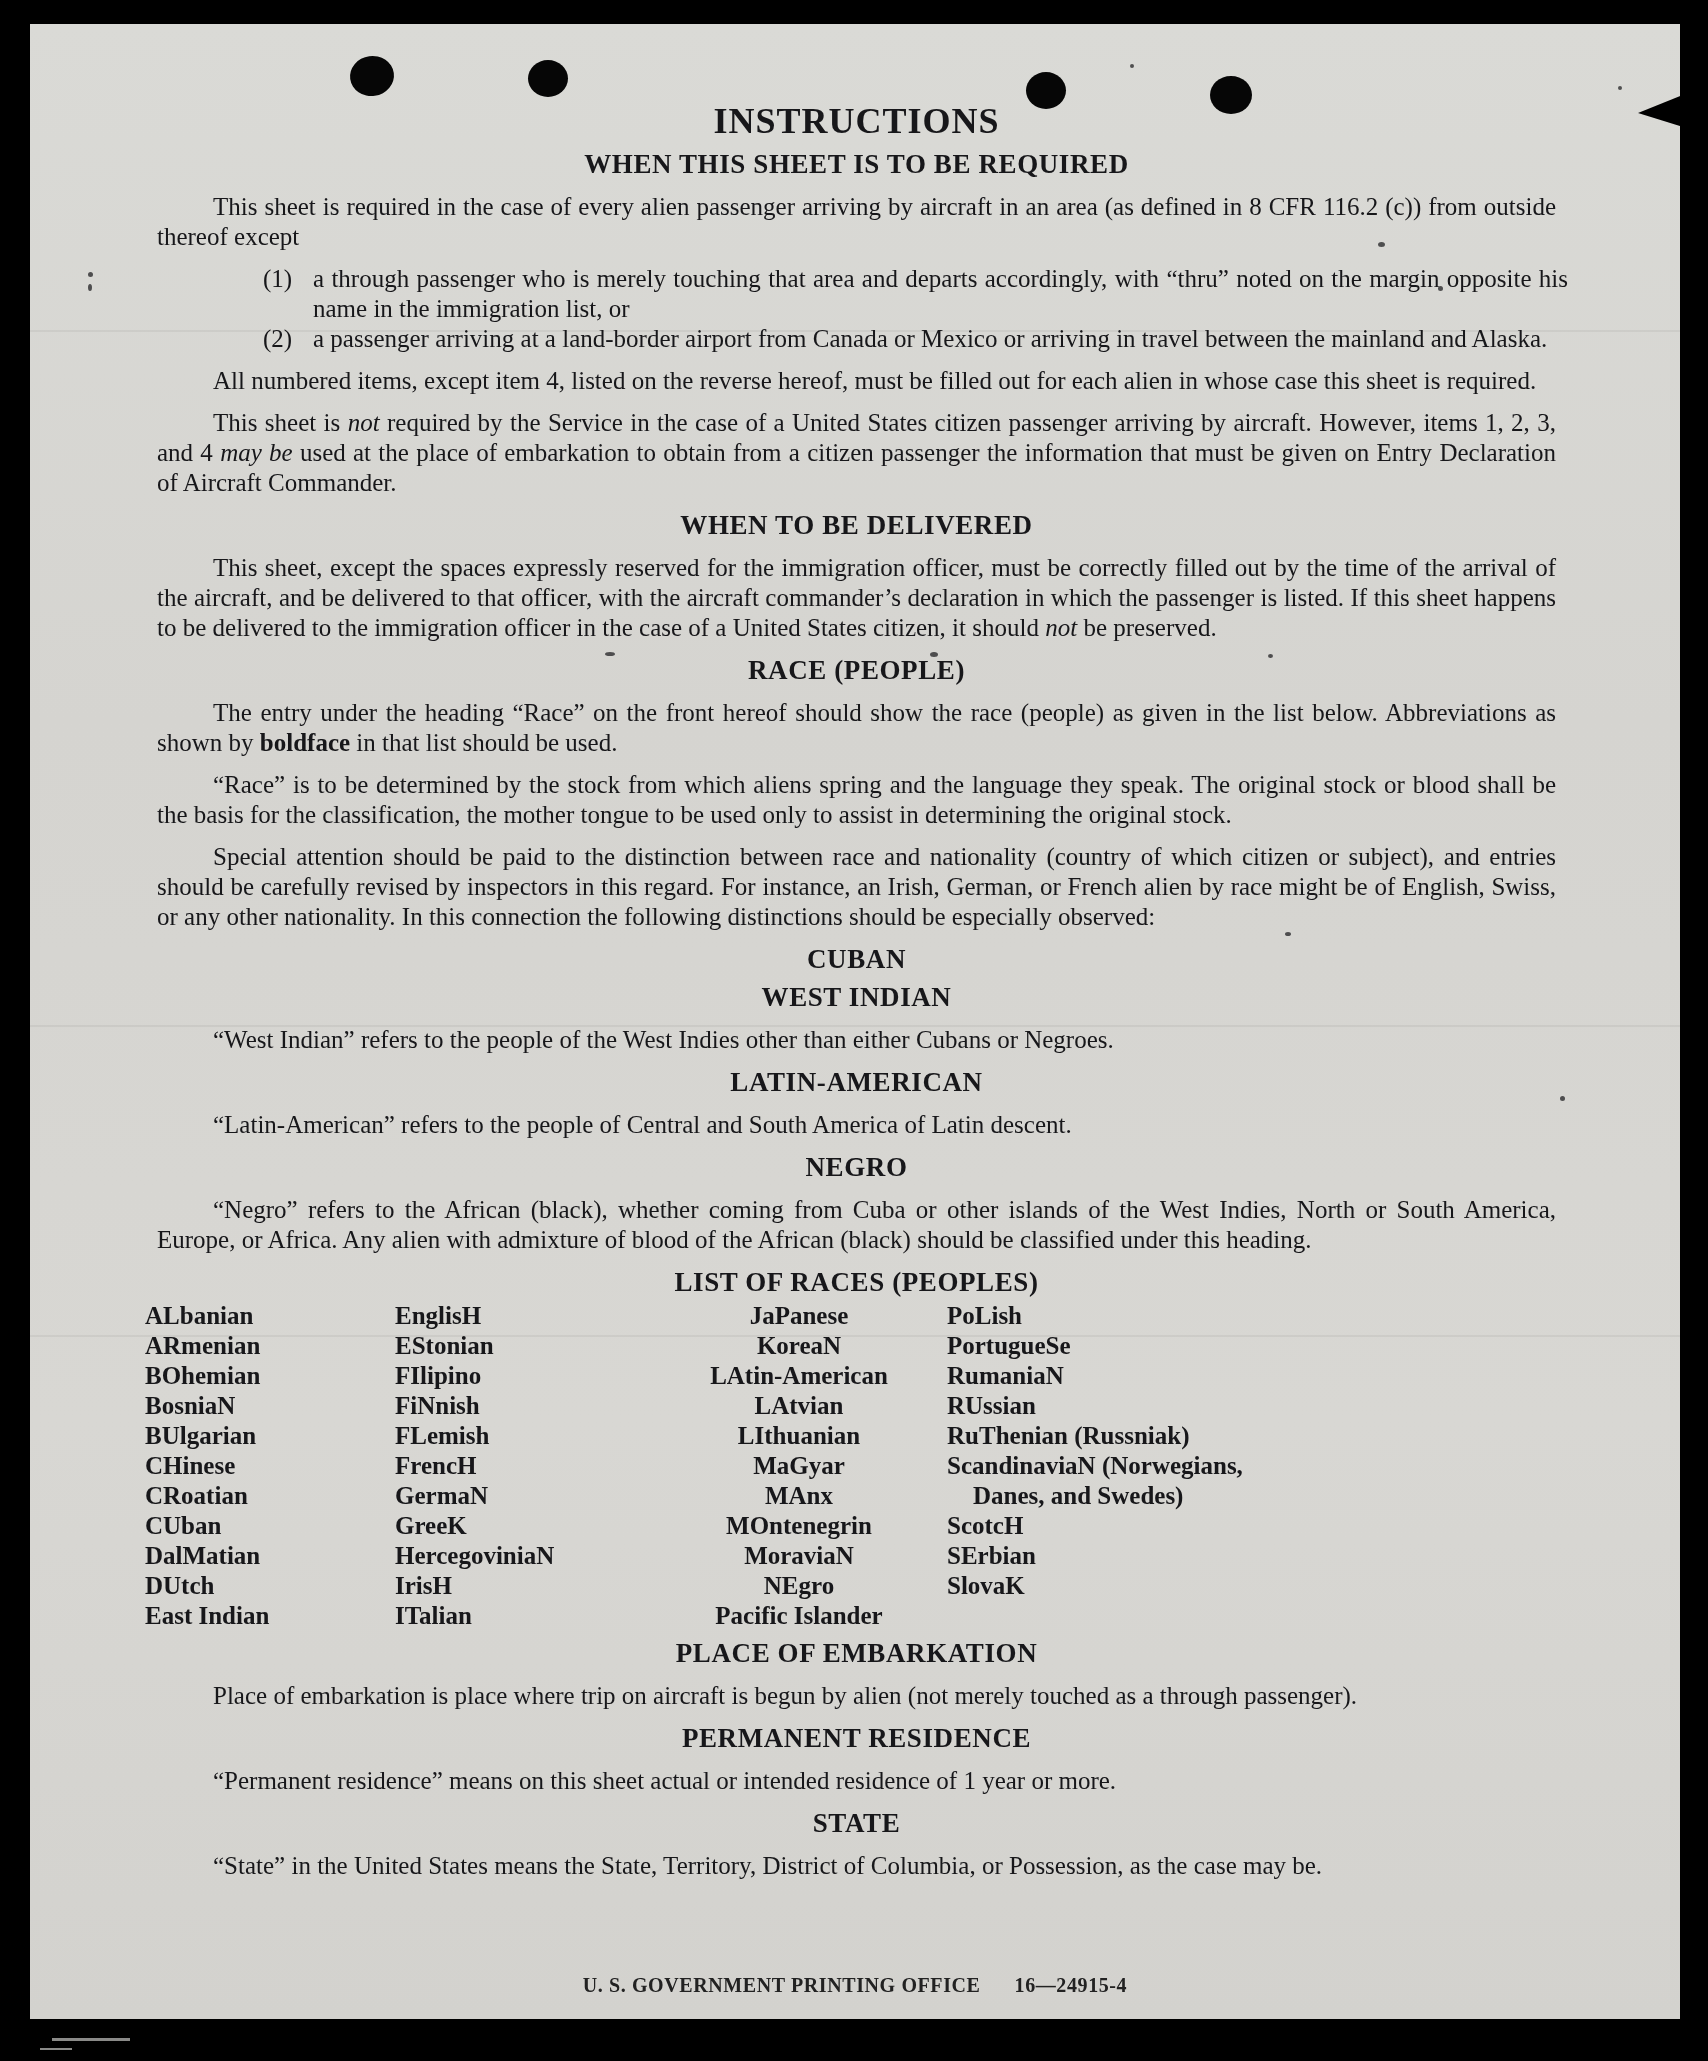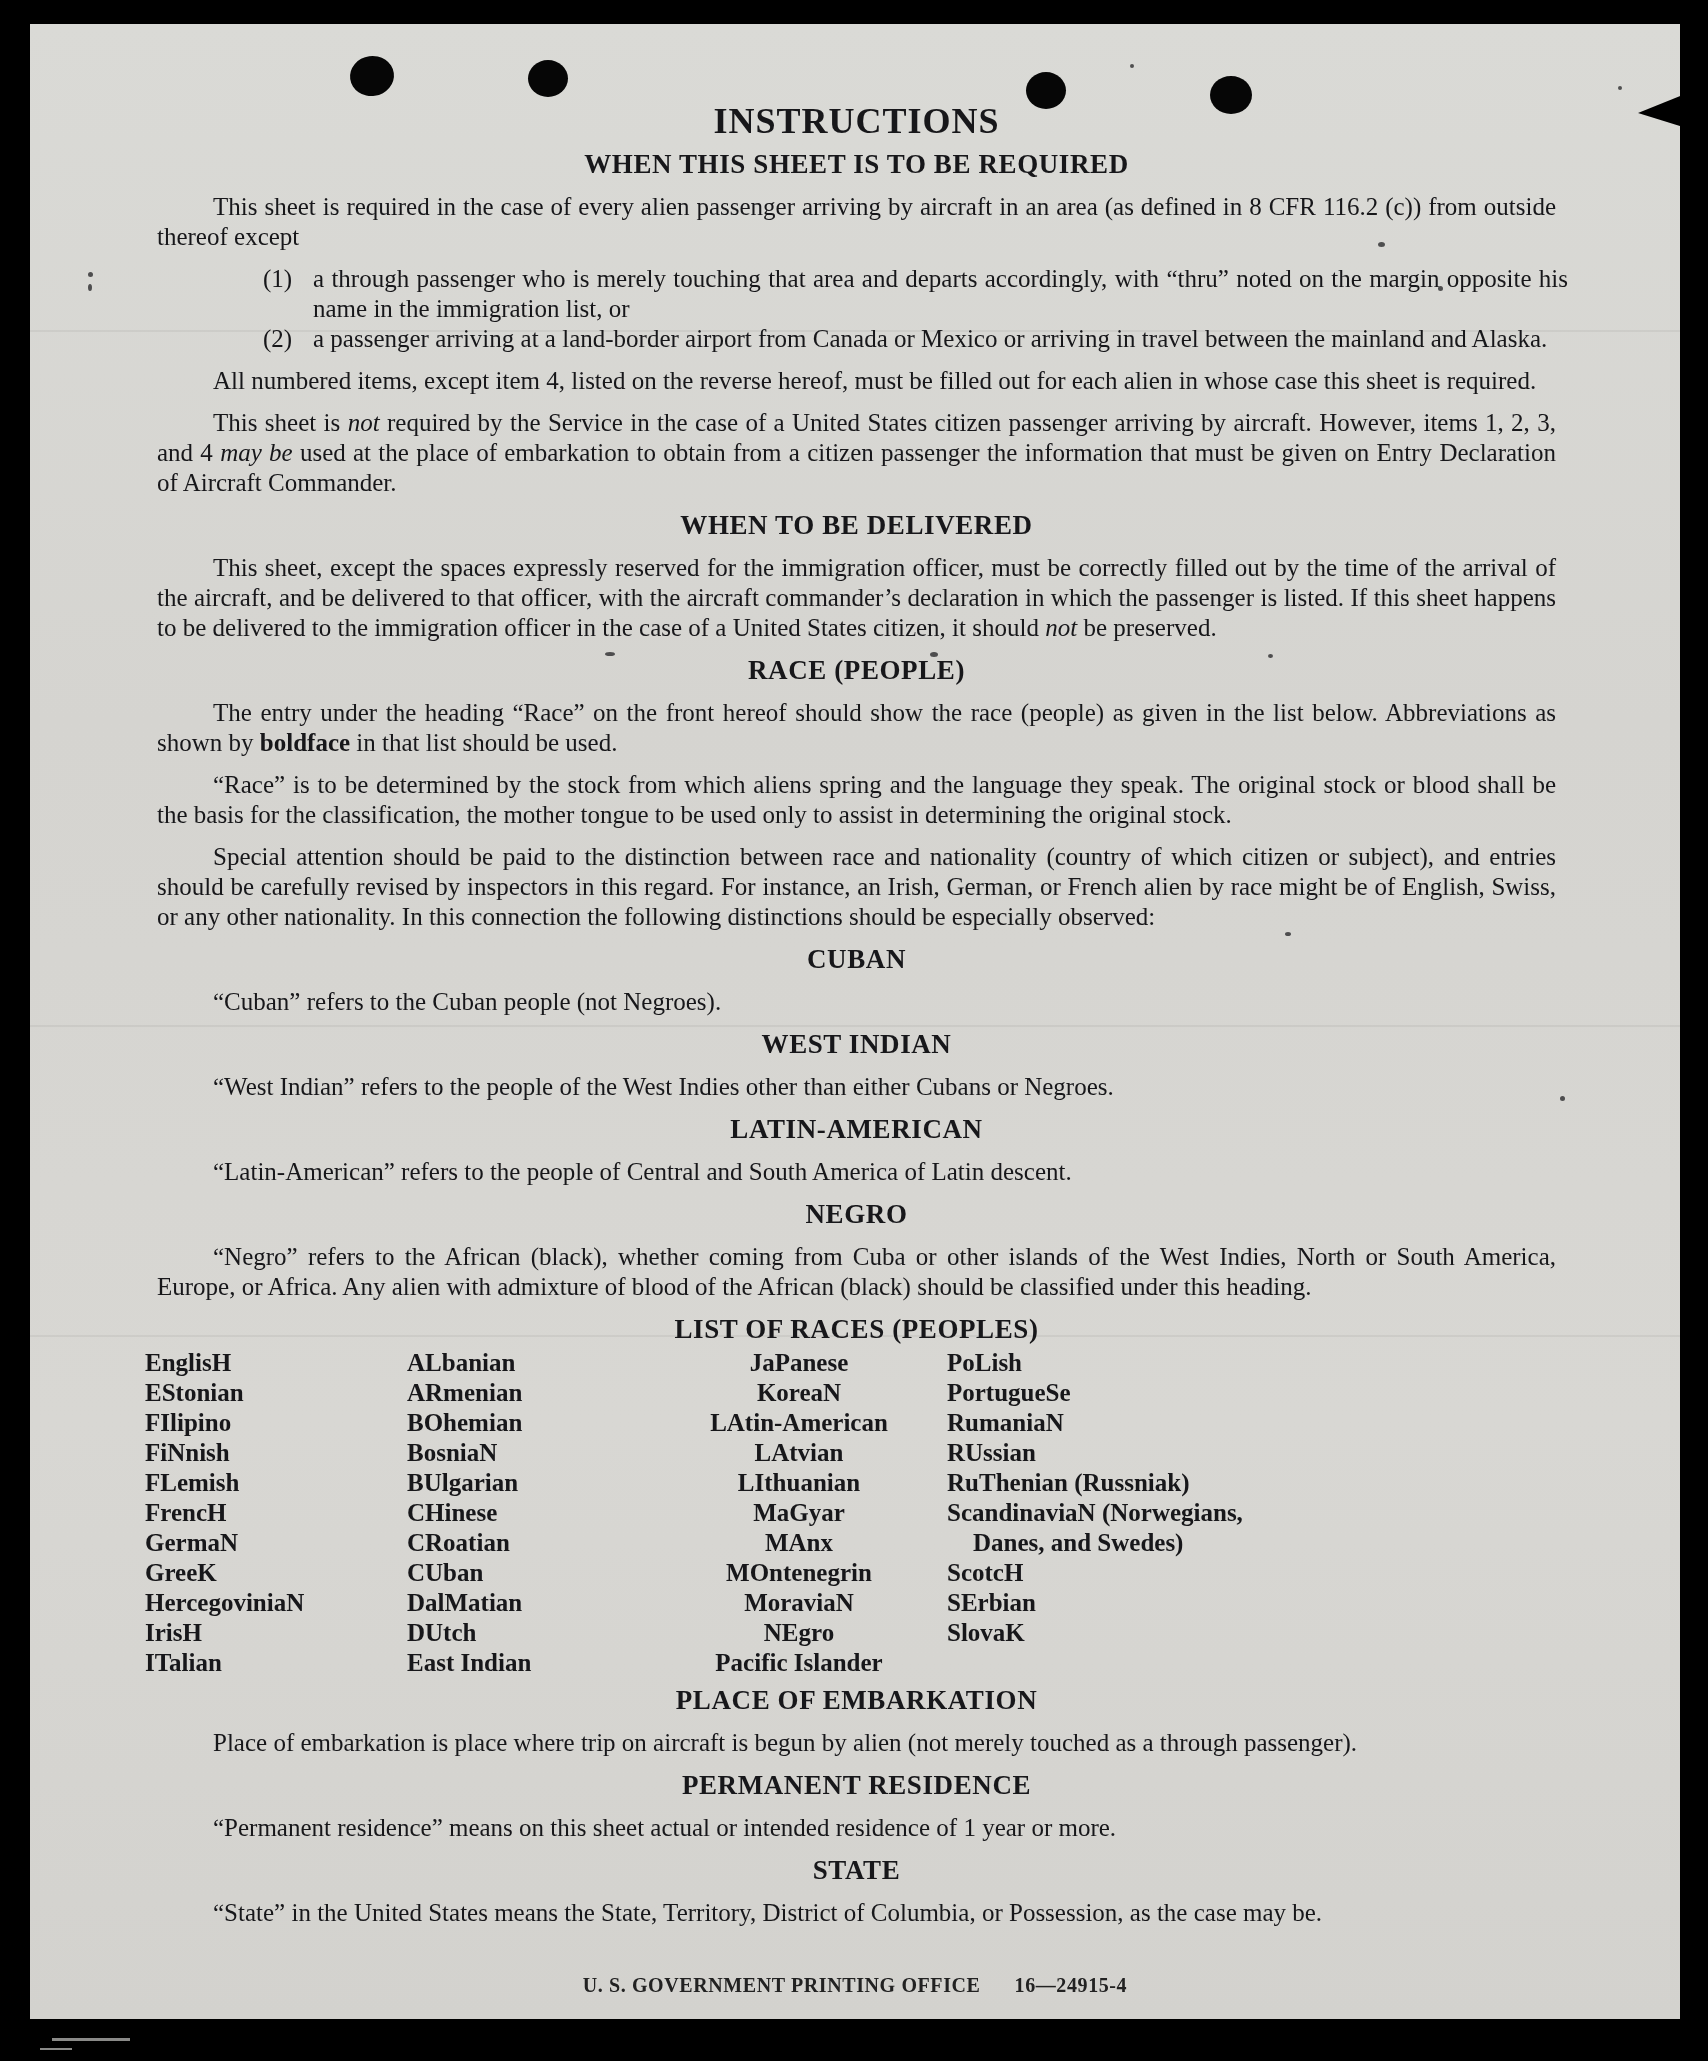--- a/index.html
+++ b/index.html
@@ -90,59 +90,58 @@
 
     <div class="sec-head">WHEN TO BE DELIVERED</div>
     <p class="para"><span>This sheet, except the spaces expressly reserved for the immigration officer, must be correctly filled out by the time of the arrival of the aircraft, and be delivered to that officer, with the aircraft commander’s declaration in which the passenger is listed.  If this sheet happens to be delivered to the immigration officer in the case of a United States citizen, it should </span><em class="it">not</em><span> be preserved.</span></p>
 
     <div class="sec-head">RACE (PEOPLE)</div>
     <p class="para"><span>The entry under the heading “Race” on the front hereof should show the race (people) as given in the list below.  Abbreviations as shown by </span><strong class="bf">boldface</strong><span> in that list should be used.</span></p>
     <p class="para">“Race” is to be determined by the stock from which aliens spring and the language they speak.  The original stock or blood shall be the basis for the classification, the mother tongue to be used only to assist in determining the original stock.</p>
     <p class="para">Special attention should be paid to the distinction between race and nationality (country of which citizen or subject), and entries should be carefully revised by inspectors in this regard.  For instance, an Irish, German, or French alien by race might be of English, Swiss, or any other nationality.  In this connection the following distinctions should be especially observed:</p>
 
     <div class="sec-head">CUBAN</div>
-    <p class="para">“Cuban” refers to the Cuban people (not Negroes).</p>
 
     <div class="sec-head">WEST INDIAN</div>
     <p class="para">“West Indian” refers to the people of the West Indies other than either Cubans or Negroes.</p>
 
     <div class="sec-head">LATIN-AMERICAN</div>
     <p class="para">“Latin-American” refers to the people of Central and South America of Latin descent.</p>
 
     <div class="sec-head">NEGRO</div>
     <p class="para">“Negro” refers to the African (black), whether coming from Cuba or other islands of the West Indies, North or South America, Europe, or Africa.  Any alien with admixture of blood of the African (black) should be classified under this heading.</p>
 
     <div class="sec-head">LIST OF RACES (PEOPLES)</div>
     <div class="races">
+      <div class="col col-1">
+          <div class="race-item">ALbanian</div>
+          <div class="race-item">ARmenian</div>
+          <div class="race-item">BOhemian</div>
+          <div class="race-item">BosniaN</div>
+          <div class="race-item">BUlgarian</div>
+          <div class="race-item">CHinese</div>
+          <div class="race-item">CRoatian</div>
+          <div class="race-item">CUban</div>
+          <div class="race-item">DalMatian</div>
+          <div class="race-item">DUtch</div>
+          <div class="race-item">East Indian</div>
+        </div>
       <div class="col col-2">
           <div class="race-item">EnglisH</div>
           <div class="race-item">EStonian</div>
           <div class="race-item">FIlipino</div>
           <div class="race-item">FiNnish</div>
           <div class="race-item">FLemish</div>
           <div class="race-item">FrencH</div>
           <div class="race-item">GermaN</div>
           <div class="race-item">GreeK</div>
           <div class="race-item">HercegoviniaN</div>
           <div class="race-item">IrisH</div>
           <div class="race-item">ITalian</div>
         </div>
-      <div class="col col-1">
-          <div class="race-item">ALbanian</div>
-          <div class="race-item">ARmenian</div>
-          <div class="race-item">BOhemian</div>
-          <div class="race-item">BosniaN</div>
-          <div class="race-item">BUlgarian</div>
-          <div class="race-item">CHinese</div>
-          <div class="race-item">CRoatian</div>
-          <div class="race-item">CUban</div>
-          <div class="race-item">DalMatian</div>
-          <div class="race-item">DUtch</div>
-          <div class="race-item">East Indian</div>
-        </div>
       <div class="col col-3">
           <div class="race-item">JaPanese</div>
           <div class="race-item">KoreaN</div>
           <div class="race-item">LAtin-American</div>
           <div class="race-item">LAtvian</div>
           <div class="race-item">LIthuanian</div>
           <div class="race-item">MaGyar</div>
           <div class="race-item">MAnx</div>
           <div class="race-item">MOntenegrin</div>
           <div class="race-item">MoraviaN</div>

